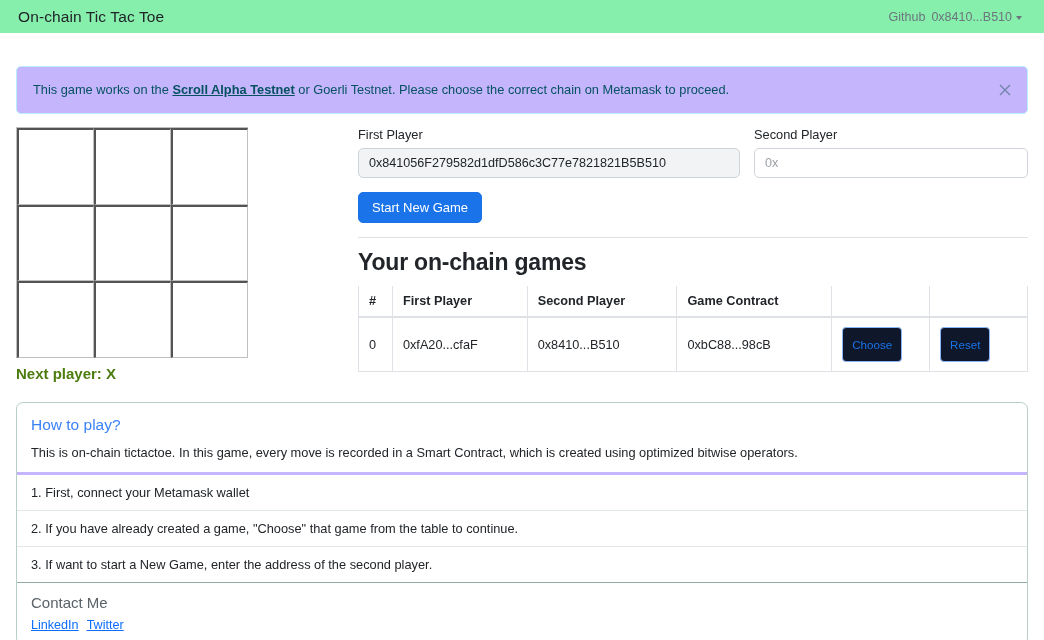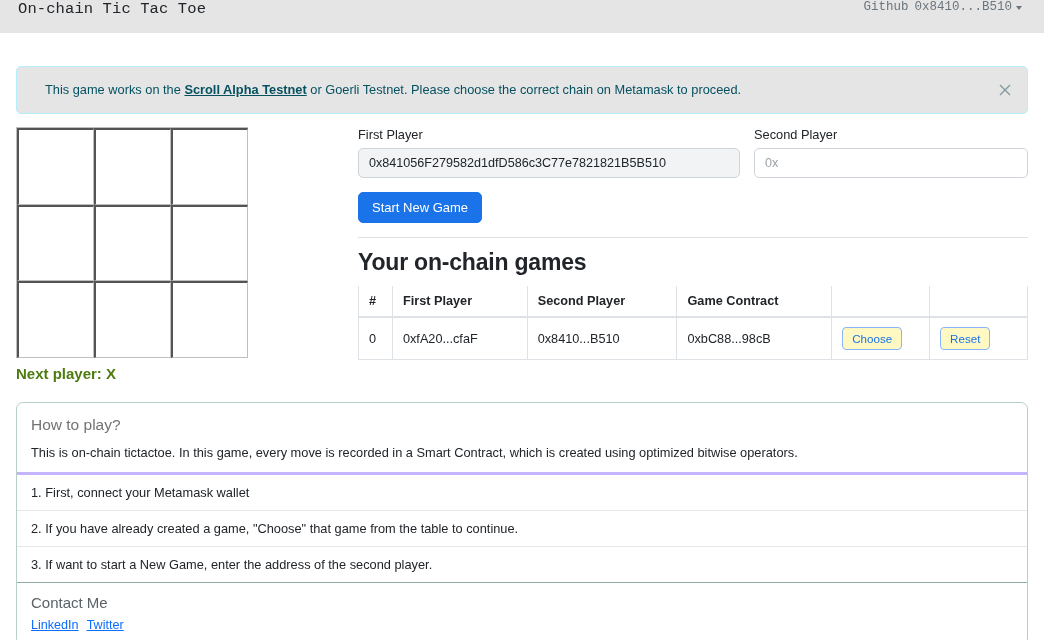--- a/index.html
+++ b/index.html
@@ -11,26 +11,25 @@
     overflow: hidden;
     background: #ffffff;
     font-family: "Liberation Sans", sans-serif;
     color: #212529;
     -webkit-font-smoothing: antialiased;
   }
 
   
   .navbar {
     height: 33px;
-    background: #e5e5e5;
+    background: #86efac;
     display: flex;
-    align-items: flex-start;
+    align-items: center;
     padding: 0 18px 0 18px;
     width: 1044px;
-    font-family: Liberation Mono, monospace;
   }
   .navbar-brand {
     font-size: 15.5px;
     color: #212529;
     letter-spacing: 0.1px;
     white-space: nowrap;
   }
   .navbar-right {
     margin-left: auto;
     display: flex;
@@ -64,24 +63,24 @@
 
   
   .container {
     width: 1044px;
     padding: 0 16px;
   }
 
   
   .alert {
     margin-top: 33px;
-    background: #e5e5e5;
+    background: #c4b5fd;
     border: 1px solid #b6effb;
     border-radius: 5px;
-    padding: 12px 28px;
+    padding: 12px 16px;
     display: flex;
     align-items: center;
     height: 48px;
     position: relative;
   }
   .alert-text {
     font-size: 12.8px;
     color: #055160;
     line-height: 1.4;
   }
@@ -230,44 +229,44 @@
     background: #fff;
     vertical-align: middle;
     white-space: nowrap;
   }
   .col-idx { width: 34px; }
   .col-fp { width: 135px; }
   .col-sp { width: 150px; }
   .col-gc { width: 155px; }
   .col-act { width: 98px; }
   .btn-outline {
-    background: #fef9c3;
+    background: #0f172a;
     border: 1px solid #8ab4f8;
     color: #1a73e8;
     font-size: 11.6px;
     border-radius: 4px;
-    padding: 4px 9px;
+    padding: 10px 9px;
     cursor: pointer;
     font-family: "Liberation Sans", sans-serif;
   }
 
   
   .howto-card {
     margin-top: 20px;
     border: 1px solid #b8cfc5;
     border-radius: 7px;
     background: #fff;
     overflow: hidden;
   }
   .howto-head {
     padding: 13px 14px 11px 14px;
   }
   .howto-title {
     font-size: 15.5px;
-    color: #737373;
+    color: #3b82f6;
     margin: 0 0 10px 0;
     font-weight: normal;
   }
   .howto-sub {
     font-size: 12.8px;
     color: #212529;
     margin: 0;
     line-height: 1.4;
   }
   .list-group { border-top: 3px solid #c4b5fd; }

